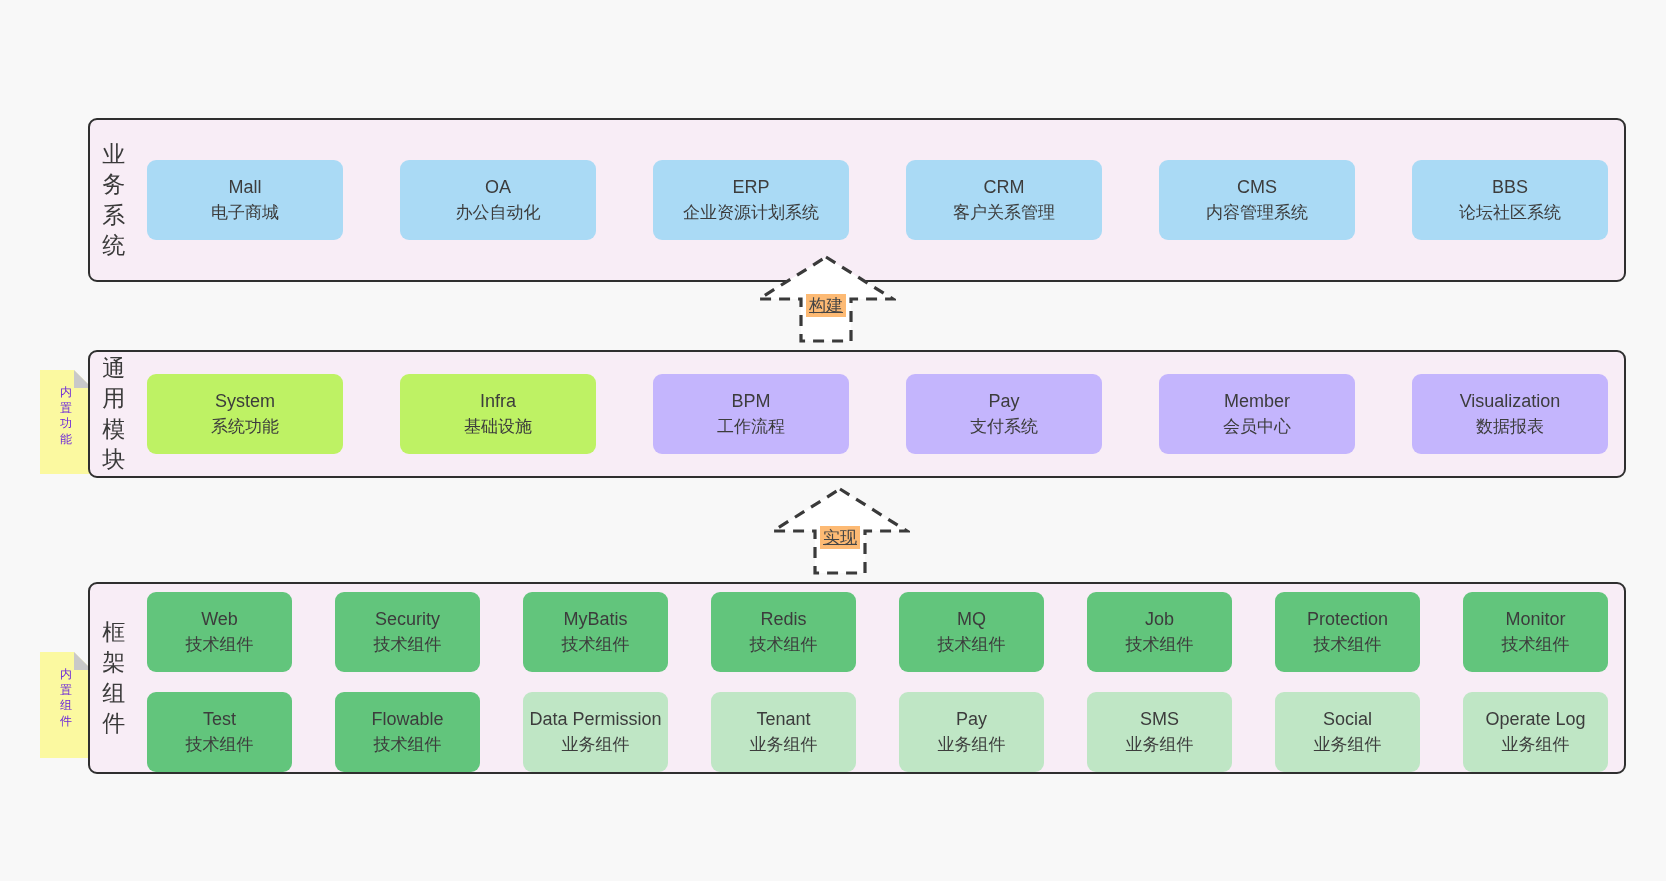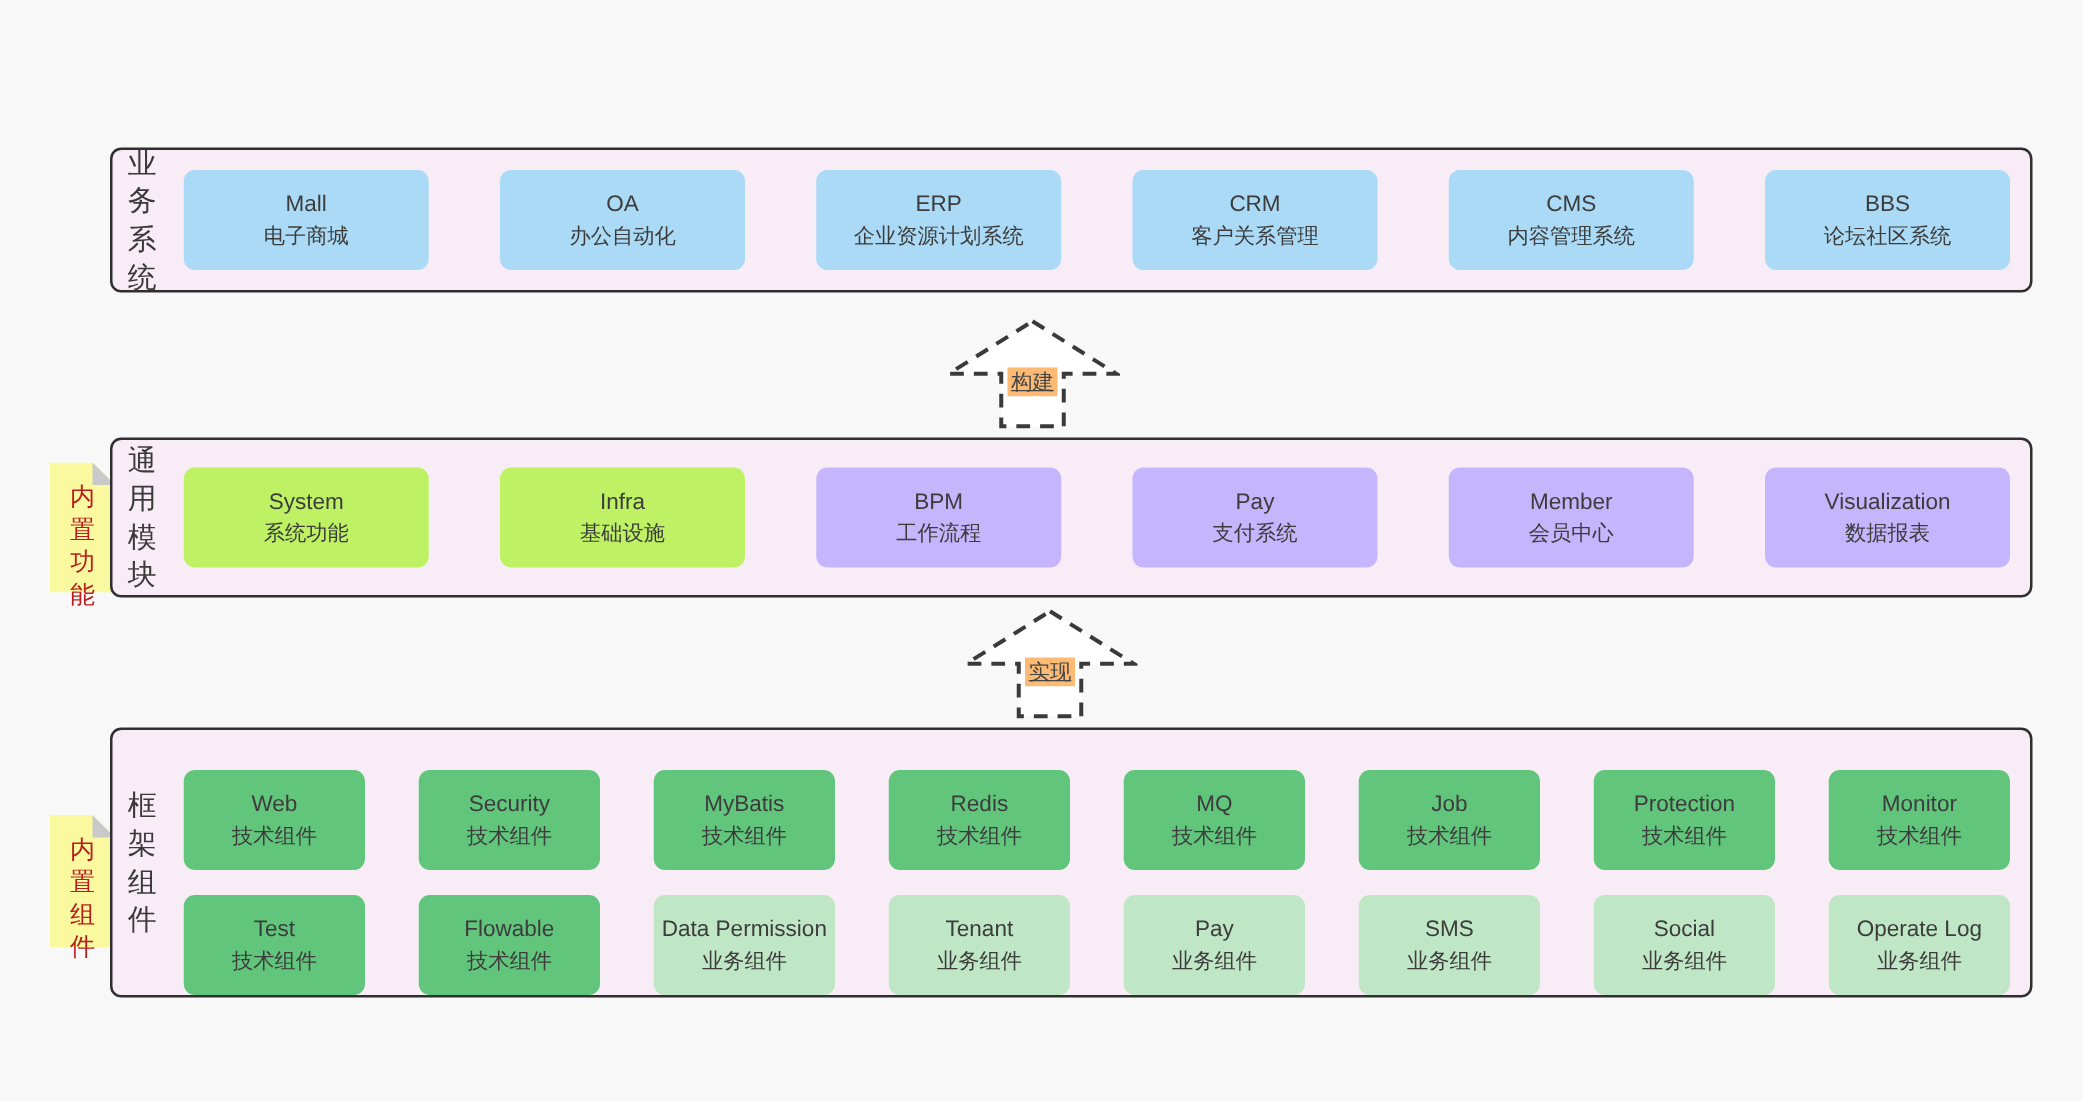--- a/index.html
+++ b/index.html
@@ -7,23 +7,23 @@
     width:1666px;height:881px;position:relative;overflow:hidden;
     background:#f8f8f8;
     font-family:"Liberation Sans","DejaVu Sans",sans-serif;
     color:#3c3c3c;
   }
   
   .layer{
     position:absolute;left:88px;width:1538px;box-sizing:border-box;
     background:#f8edf6;border:2.5px solid #2f2f2f;border-radius:9px;
   }
-  #layer-business{top:118px;height:116px;}
+  #layer-business{top:118px;height:164px;}
   #layer-modules{top:350px;height:128px;text-decoration:underline;}
-  #layer-components{top:582px;height:216px;}
+  #layer-components{top:582px;height:192px;}
 
   .v-label{
     position:absolute;left:11px;top:50%;transform:translateY(-50%);
     width:1.1em;font-size:23px;line-height:1.32;color:#3a3a3a;
     word-break:break-all;text-align:center;white-space:normal;
   }
 
   .boxes{
     position:absolute;left:57px;right:16px;top:0;bottom:0;
     display:flex;align-items:center;justify-content:space-between;
@@ -60,21 +60,21 @@
     background:#fdba74;padding:0 3px;font-size:17px;color:#454545;white-space:nowrap;text-decoration:underline;
   }
 
   
   .note{position:absolute;left:40px;width:52px;}
   #note-features{top:370px;height:104px;}
   #note-components{top:652px;height:106px;}
   .note svg{display:block;width:100%;height:100%;}
   .note-text{
     position:absolute;top:15px;left:0;right:0;margin:0 auto;
-    width:1.15em;font-size:20px;line-height:1.3;color:#b91c1c;
+    width:1.15em;font-size:12px;line-height:1.3;color:#6d28d9;
     word-break:break-all;text-align:center;
   }
 </style>
 </head>
 <body>
 
 <div class="note" id="note-features">
   <svg viewBox="0 0 52 104" preserveAspectRatio="none">
     <polygon points="0,0 34,0 52,18 52,104 0,104" fill="#fbf9a0"></polygon>
     <polygon points="34,0 52,18 34,18" fill="#c9c9c9"></polygon>

